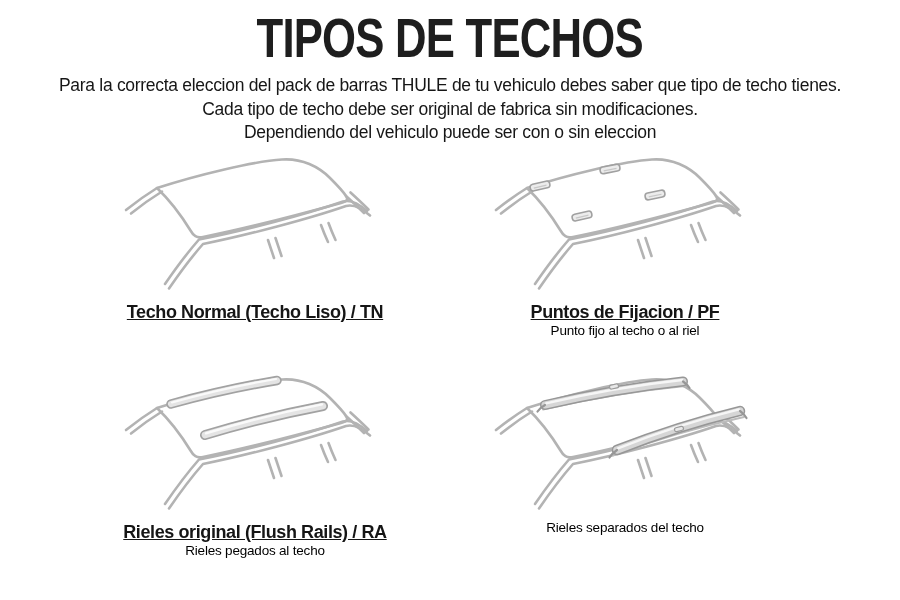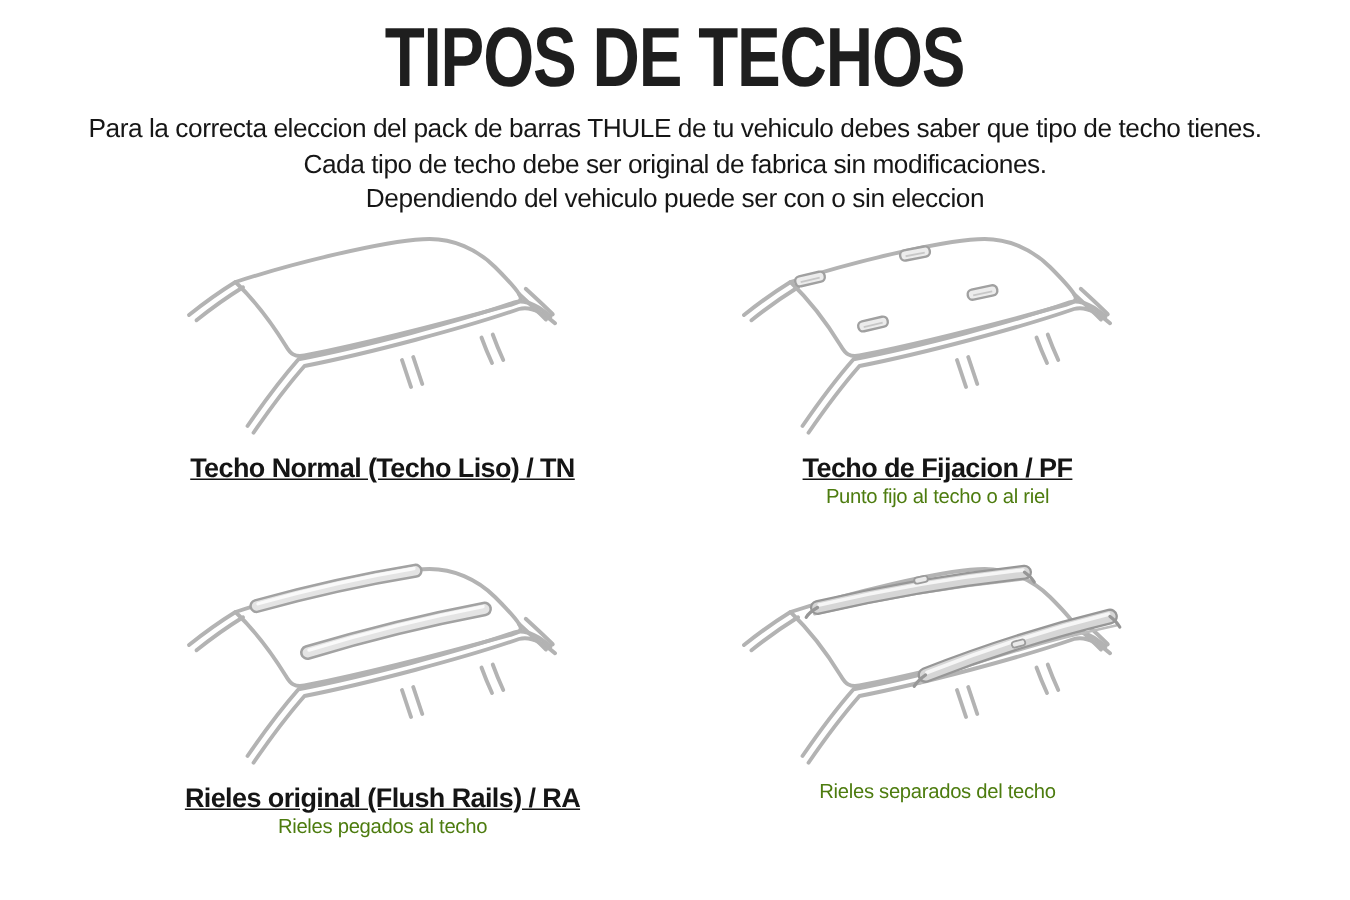--- a/index.html
+++ b/index.html
@@ -47,21 +47,21 @@
   .q4{left:420px;top:360px;}
   figure.cell svg.sketch{display:block;margin:0 auto;}
   .caption{
     font-size:18px;font-weight:bold;letter-spacing:-0.4px;
     line-height:21px;margin-top:2px;color:#151515;
     white-space:nowrap;
     text-decoration:underline;
   }
   .subcaption{
     font-size:13.5px;font-weight:normal;letter-spacing:-0.2px;
-    line-height:16px;color:#4d7c0f;
+    line-height:16px;color:#000000;
     white-space:nowrap;
   }
   .subcaption:empty{display:none;}
   .base-stroke{stroke:var(--color-sketch);}
 </style>
 </head>
 <body>
 
 <svg width="0" height="0" style="position:absolute" aria-hidden="true">
   <defs>
@@ -136,21 +136,21 @@
           <rect x="-10" y="-3.4" width="20" height="6.8" rx="3.2"></rect>
           <line x1="-6.5" y1="0.6" x2="6.5" y2="0.6" stroke="#c7c7c7" stroke-width="1.2"></line>
         </g>
         <g transform="translate(200 55) rotate(-12)">
           <rect x="-10" y="-3.4" width="20" height="6.8" rx="3.2"></rect>
           <line x1="-6.5" y1="0.6" x2="6.5" y2="0.6" stroke="#c7c7c7" stroke-width="1.2"></line>
         </g>
       </g>
     </svg>
     <figcaption>
-      <div class="caption">Techo de Fijacion / PF</div>
+      <div class="caption">Puntos de Fijacion / PF</div>
       <div class="subcaption">Punto fijo al techo o al riel</div>
     </figcaption>
   </figure>
 
   <figure class="cell q3">
     <svg class="sketch" width="340" height="160" viewBox="0 0 340 160">
       <use href="#roofBase"></use>
       <g fill="none" stroke-linecap="round">
 
         <g>

